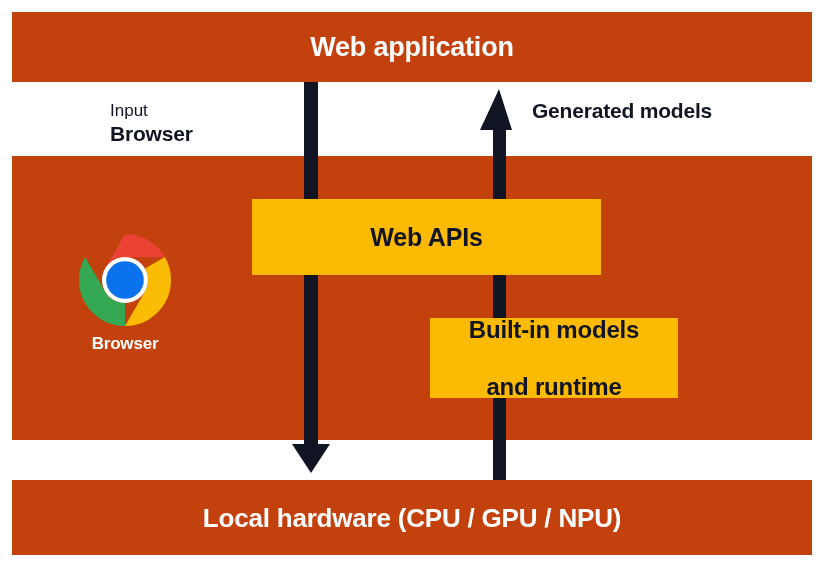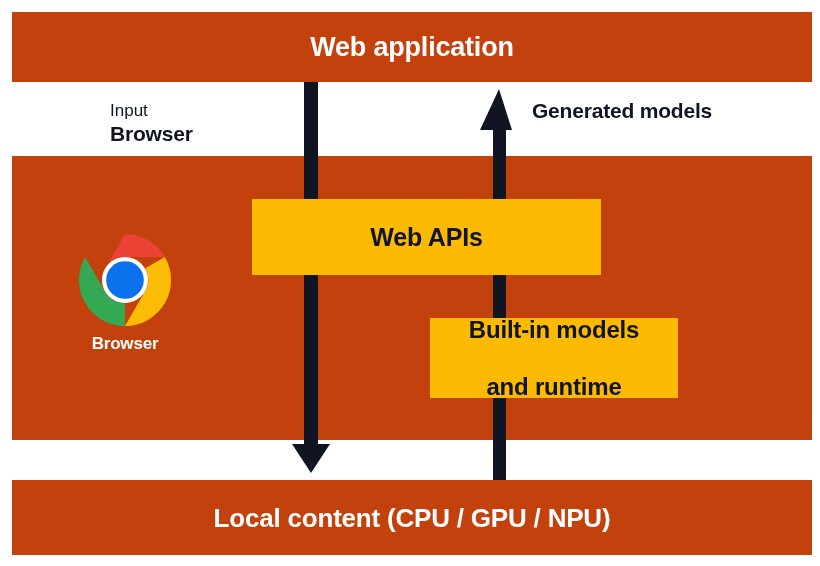--- a/index.html
+++ b/index.html
@@ -136,21 +136,21 @@
 
 <div id="diagram">
 
   <div class="band band-top">
     <div class="band-label">Web application</div>
   </div>
 
   <div class="band band-middle"></div>
 
   <div class="band band-bottom">
-    <div class="band-label">Local content (CPU / GPU / NPU)</div>
+    <div class="band-label">Local hardware (CPU / GPU / NPU)</div>
   </div>
 
   <svg id="arrow-layer" viewBox="0 0 820 566" width="820" height="566">
 
     <g>
       <rect x="304" y="82" width="14" height="375" fill="#101423"></rect>
       <polygon points="292,444 330,444 311,473" fill="#101423"></polygon>
     </g>
 
     <g>

